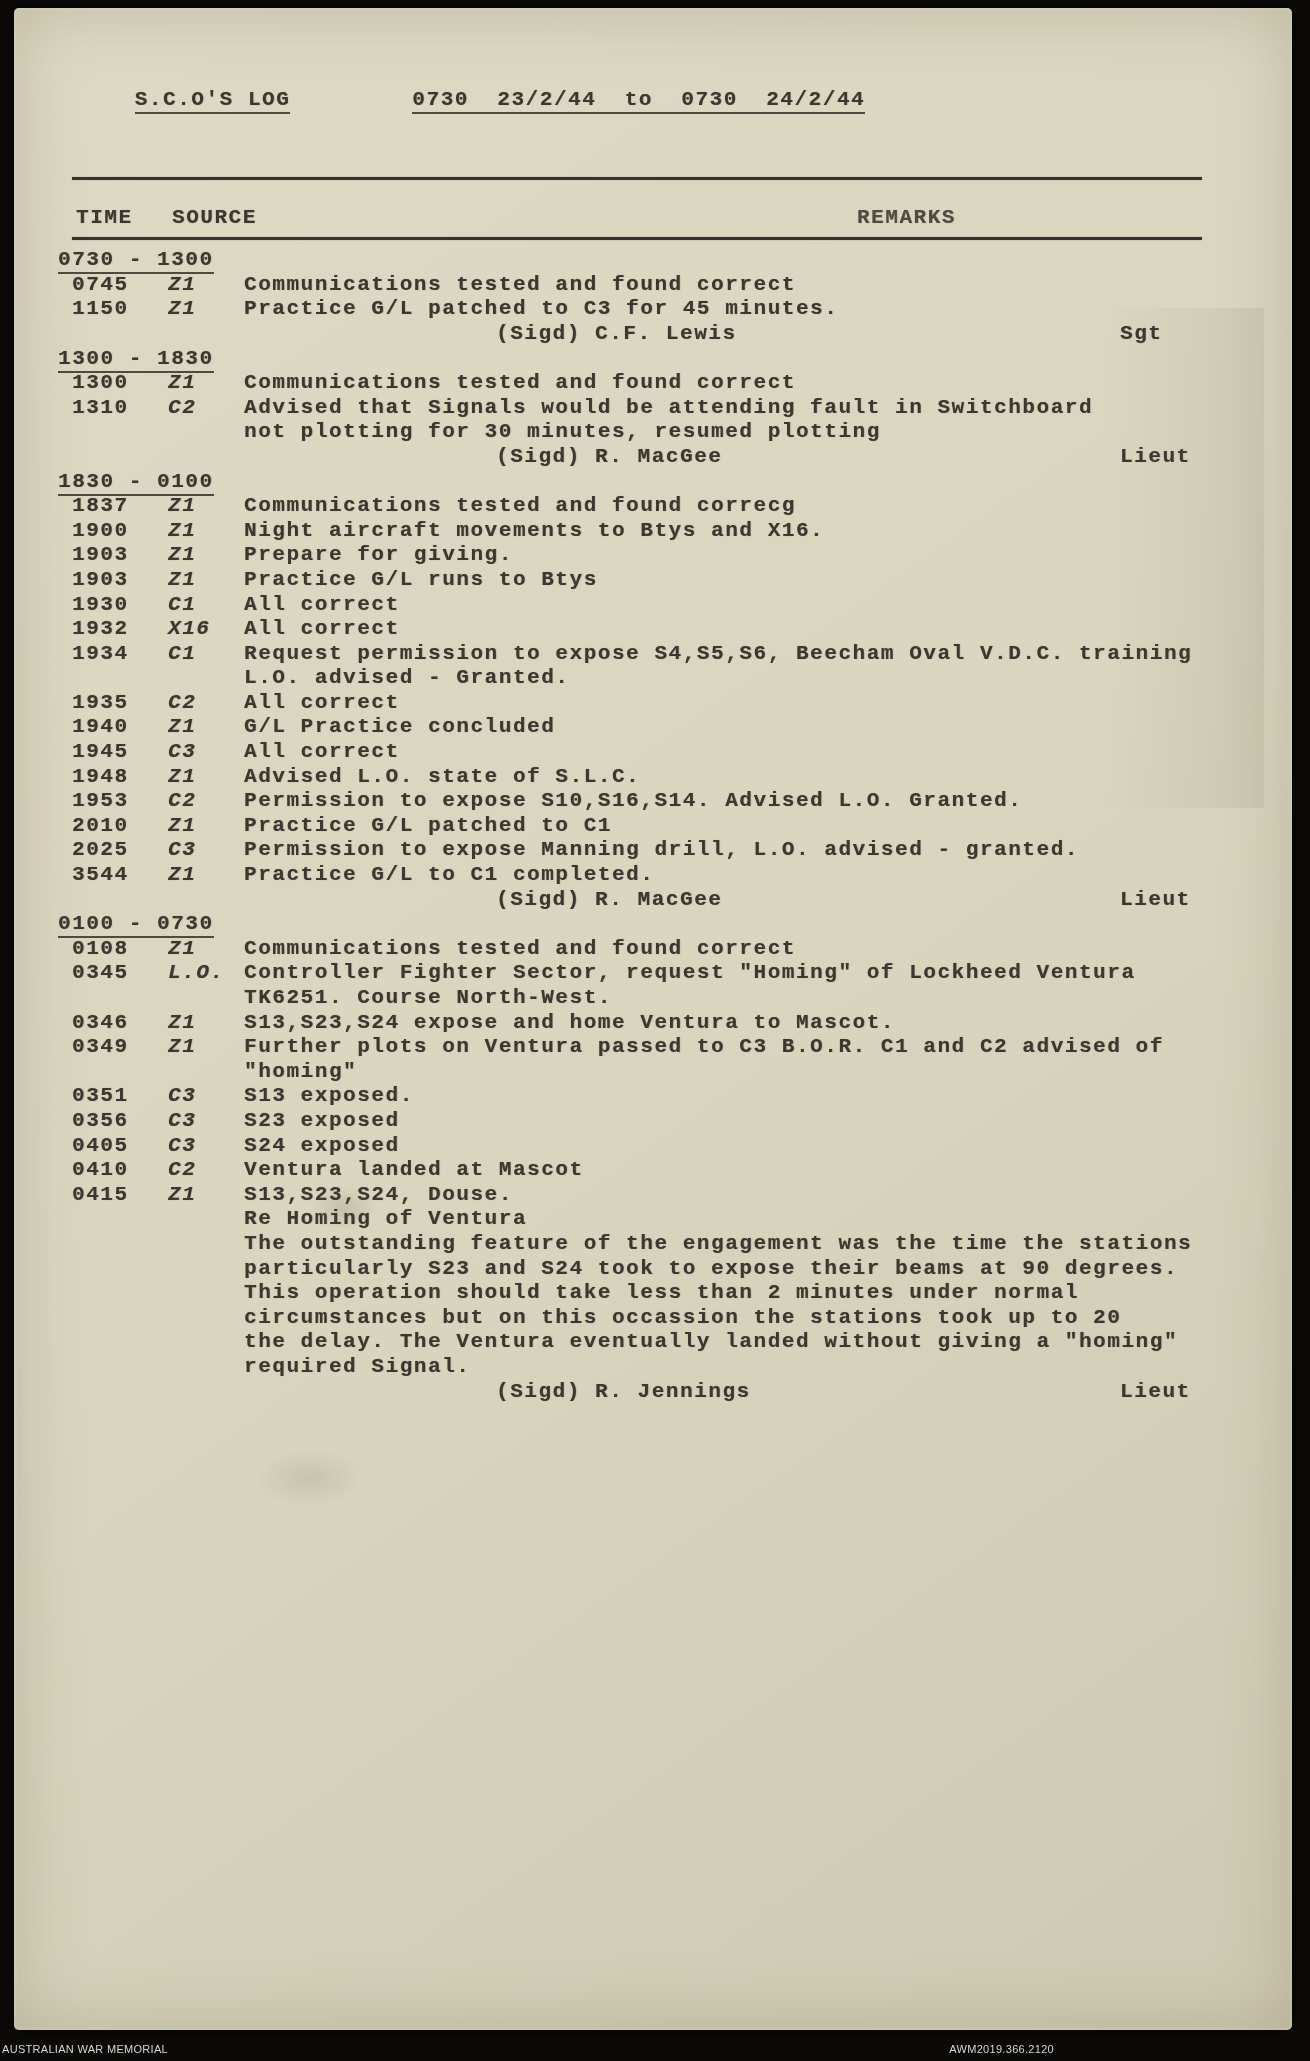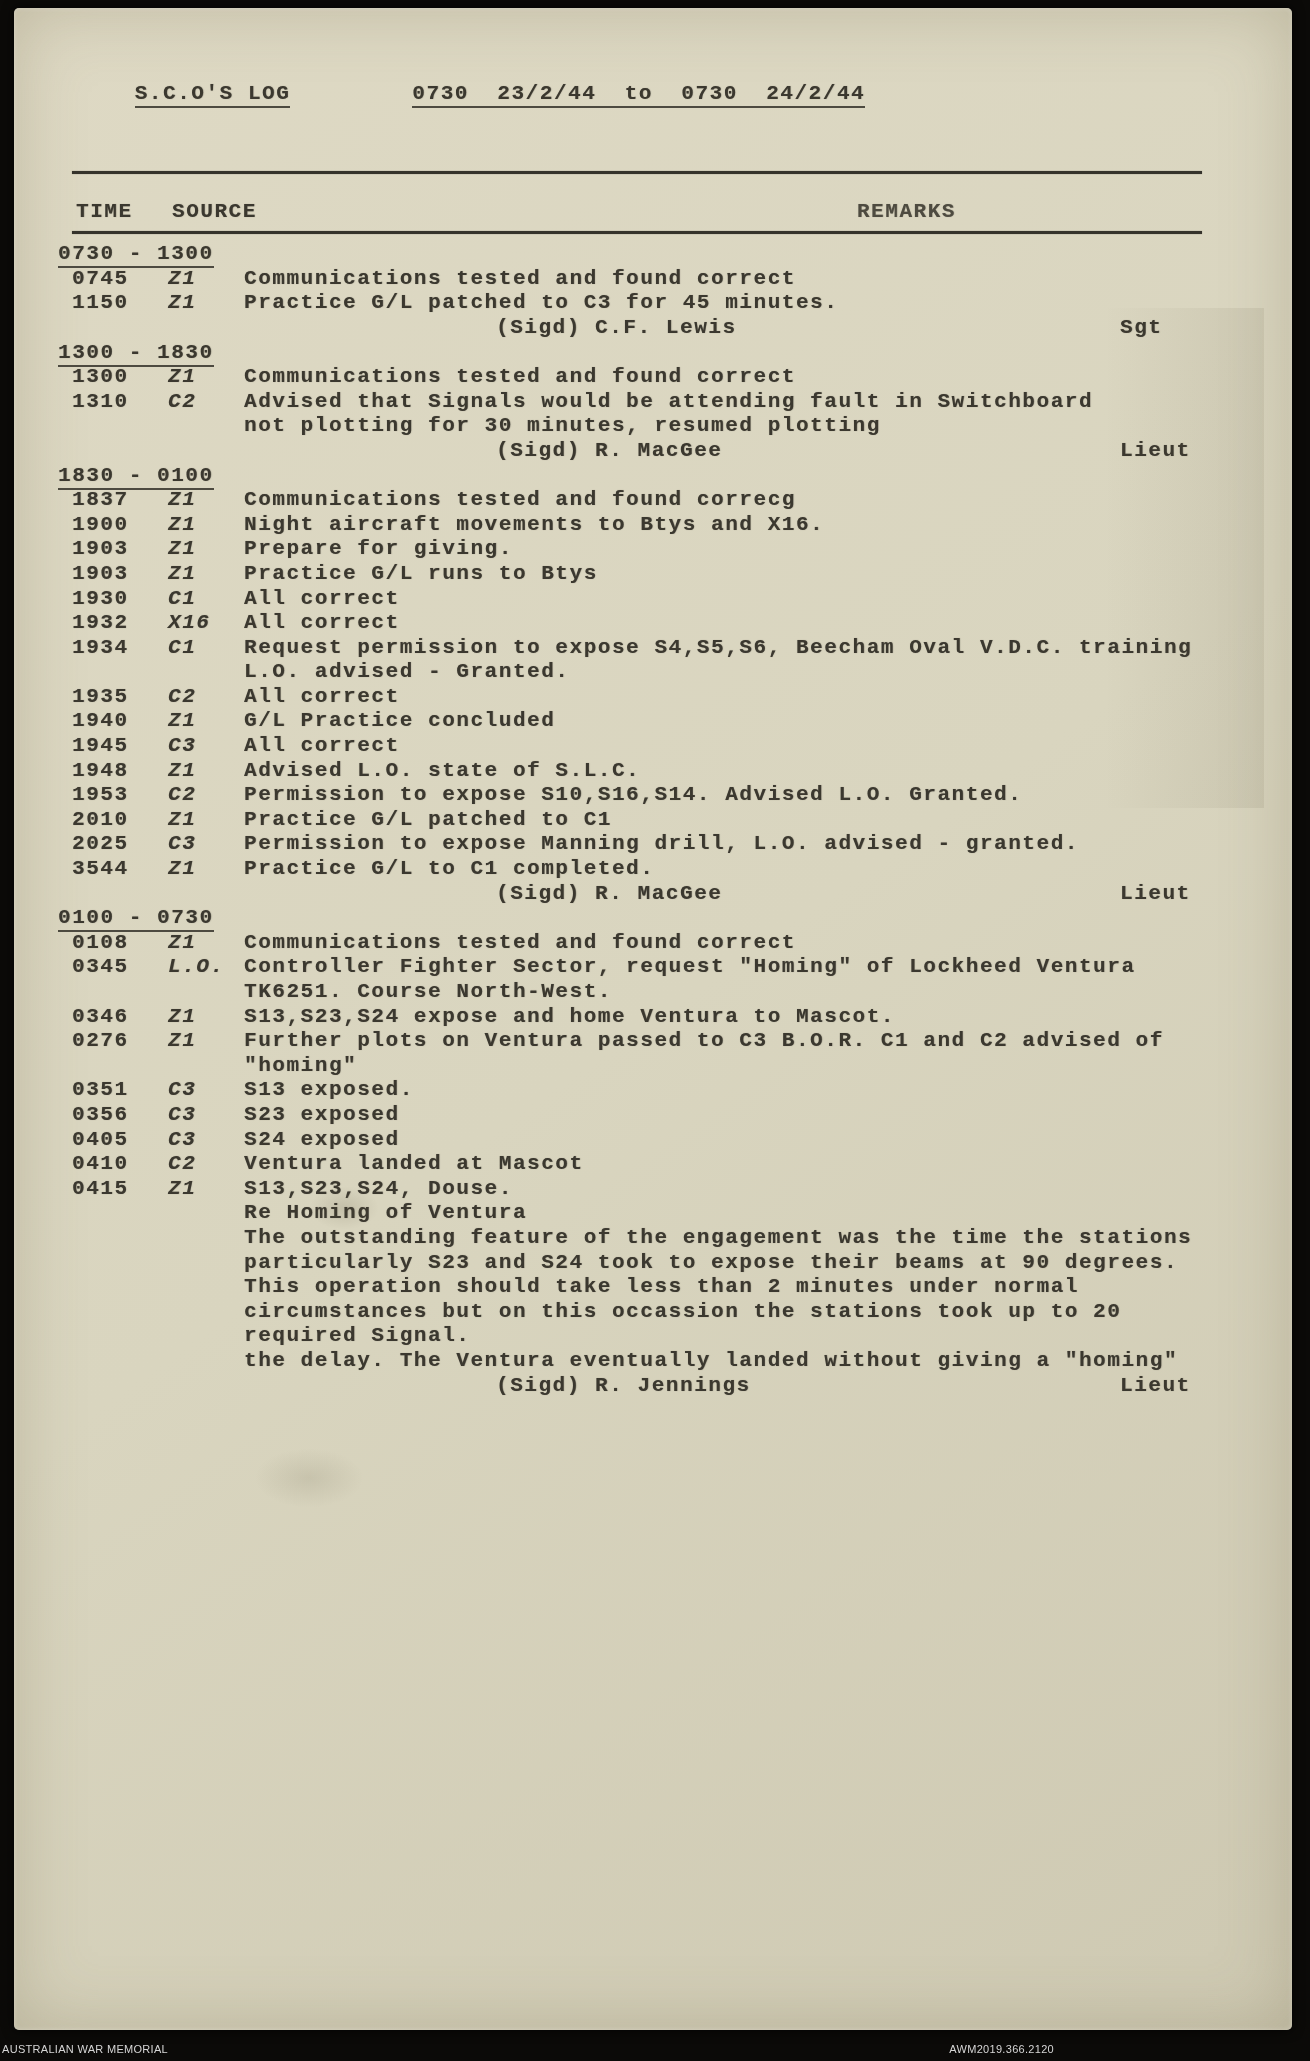--- a/index.html
+++ b/index.html
@@ -11,21 +11,21 @@
     font-family:"Liberation Sans", sans-serif;
   }
   .paper {
     position:absolute; left:14px; top:8px;
     width:1278px; height:2022px;
     background:linear-gradient(145deg,#ded9c4 0%, #d9d5bf 50%, #cec9b2 100%);
     border-radius:5px;
     box-shadow: inset 0 0 70px rgba(110,100,70,0.28), inset 0 0 5px rgba(255,255,255,0.45), 0 0 12px rgba(0,0,0,0.8);
     overflow:hidden;
   }
-  .content { position:absolute; left:58px; top:56px; width:1134px; }
+  .content { position:absolute; left:58px; top:62px; width:1134px; }
   .tw {
     font-family:"Liberation Mono", monospace;
     font-weight:700;
     font-size:21px;
     line-height:24.6px;
     letter-spacing:1.55px;
     color:#3b382f;
     text-shadow:0.4px 0.4px 0.8px rgba(59,56,48,0.5);
   }
   .u { border-bottom:2px solid rgba(52,49,41,0.85); padding-bottom:1px; }
@@ -266,21 +266,21 @@
             </div>
           </div>
           <div class="entry-row">
             <span class="tw col-time">0346</span>
             <span class="tw col-source">Z1</span>
             <div class="col-remarks">
               <div class="tw rem-line">S13,S23,S24 expose and home Ventura to Mascot.</div>
             </div>
           </div>
           <div class="entry-row">
-            <span class="tw col-time">0276</span>
+            <span class="tw col-time">0349</span>
             <span class="tw col-source">Z1</span>
             <div class="col-remarks">
               <div class="tw rem-line">Further plots on Ventura passed to C3 B.O.R. C1 and C2 advised of</div>
               <div class="tw rem-line">"homing"</div>
             </div>
           </div>
           <div class="entry-row">
             <span class="tw col-time">0351</span>
             <span class="tw col-source">C3</span>
             <div class="col-remarks">
@@ -311,22 +311,22 @@
           <div class="entry-row">
             <span class="tw col-time">0415</span>
             <span class="tw col-source">Z1</span>
             <div class="col-remarks">
               <div class="tw rem-line">S13,S23,S24, Douse.</div>
               <div class="tw rem-line">Re Homing of Ventura</div>
               <div class="tw rem-line">The outstanding feature of the engagement was the time the stations</div>
               <div class="tw rem-line">particularly S23 and S24 took to expose their beams at 90 degrees.</div>
               <div class="tw rem-line">This operation should take less than 2 minutes under normal</div>
               <div class="tw rem-line">circumstances but on this occassion the stations took up to 20</div>
+              <div class="tw rem-line">the delay. The Ventura eventually landed without giving a "homing"</div>
               <div class="tw rem-line">required Signal.</div>
-              <div class="tw rem-line">the delay. The Ventura eventually landed without giving a "homing"</div>
             </div>
           </div>
           <div class="sig-row">
             <span class="tw sig-name">(Sigd) R. Jennings</span>
             <span class="tw sig-rank">Lieut</span>
           </div>
         </div>
       </div>
   </div>
 

